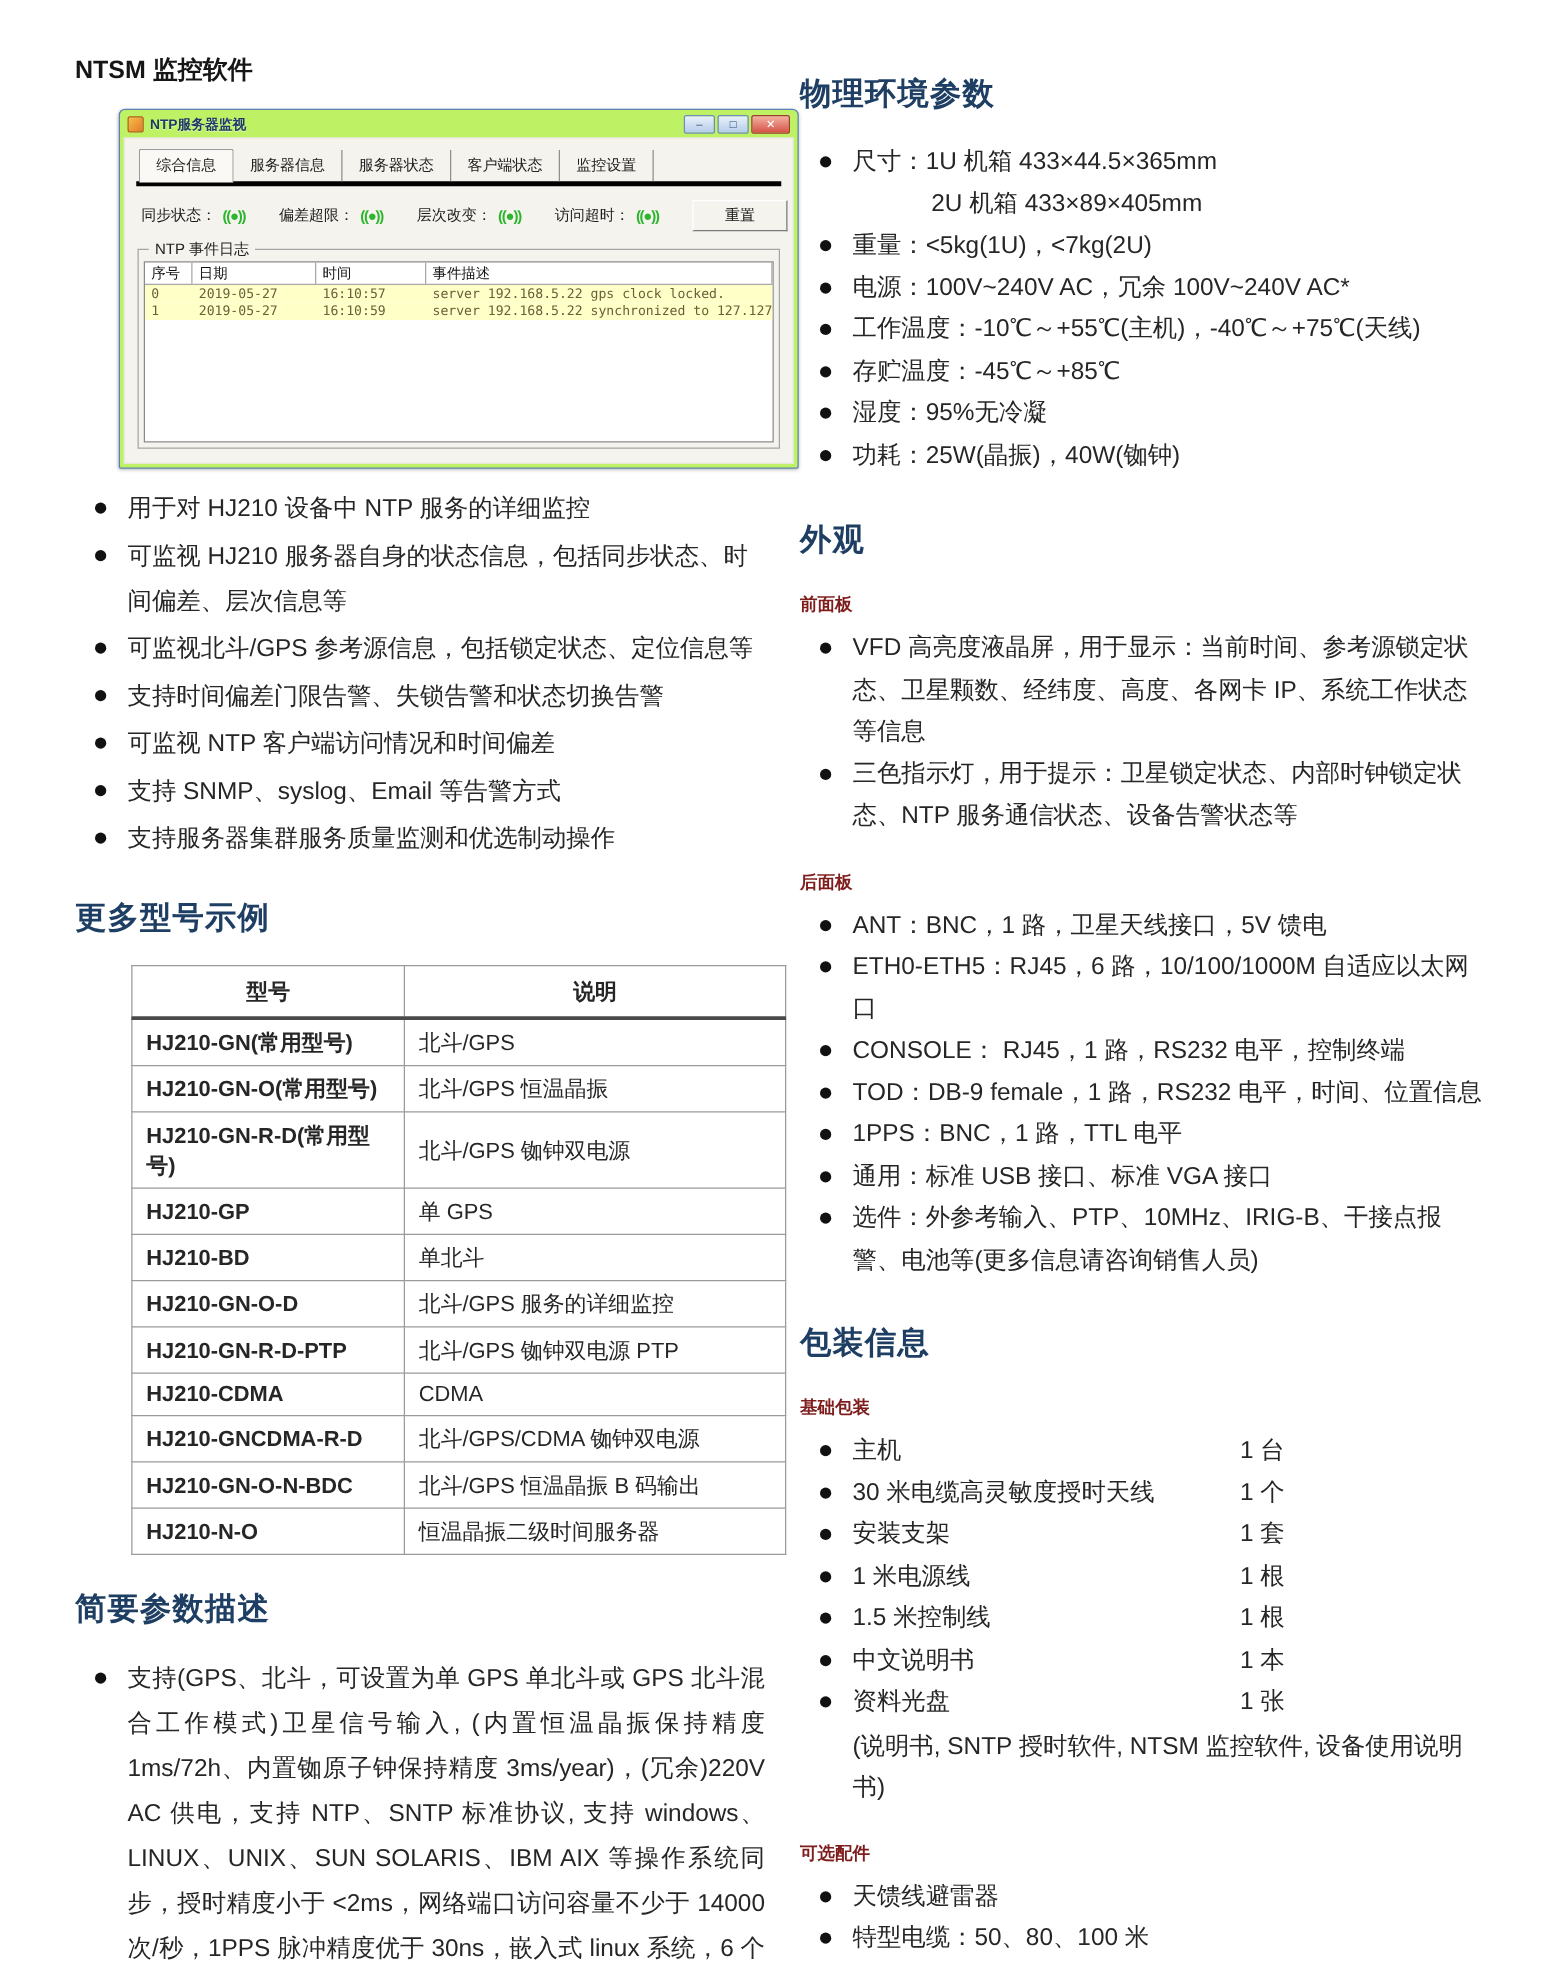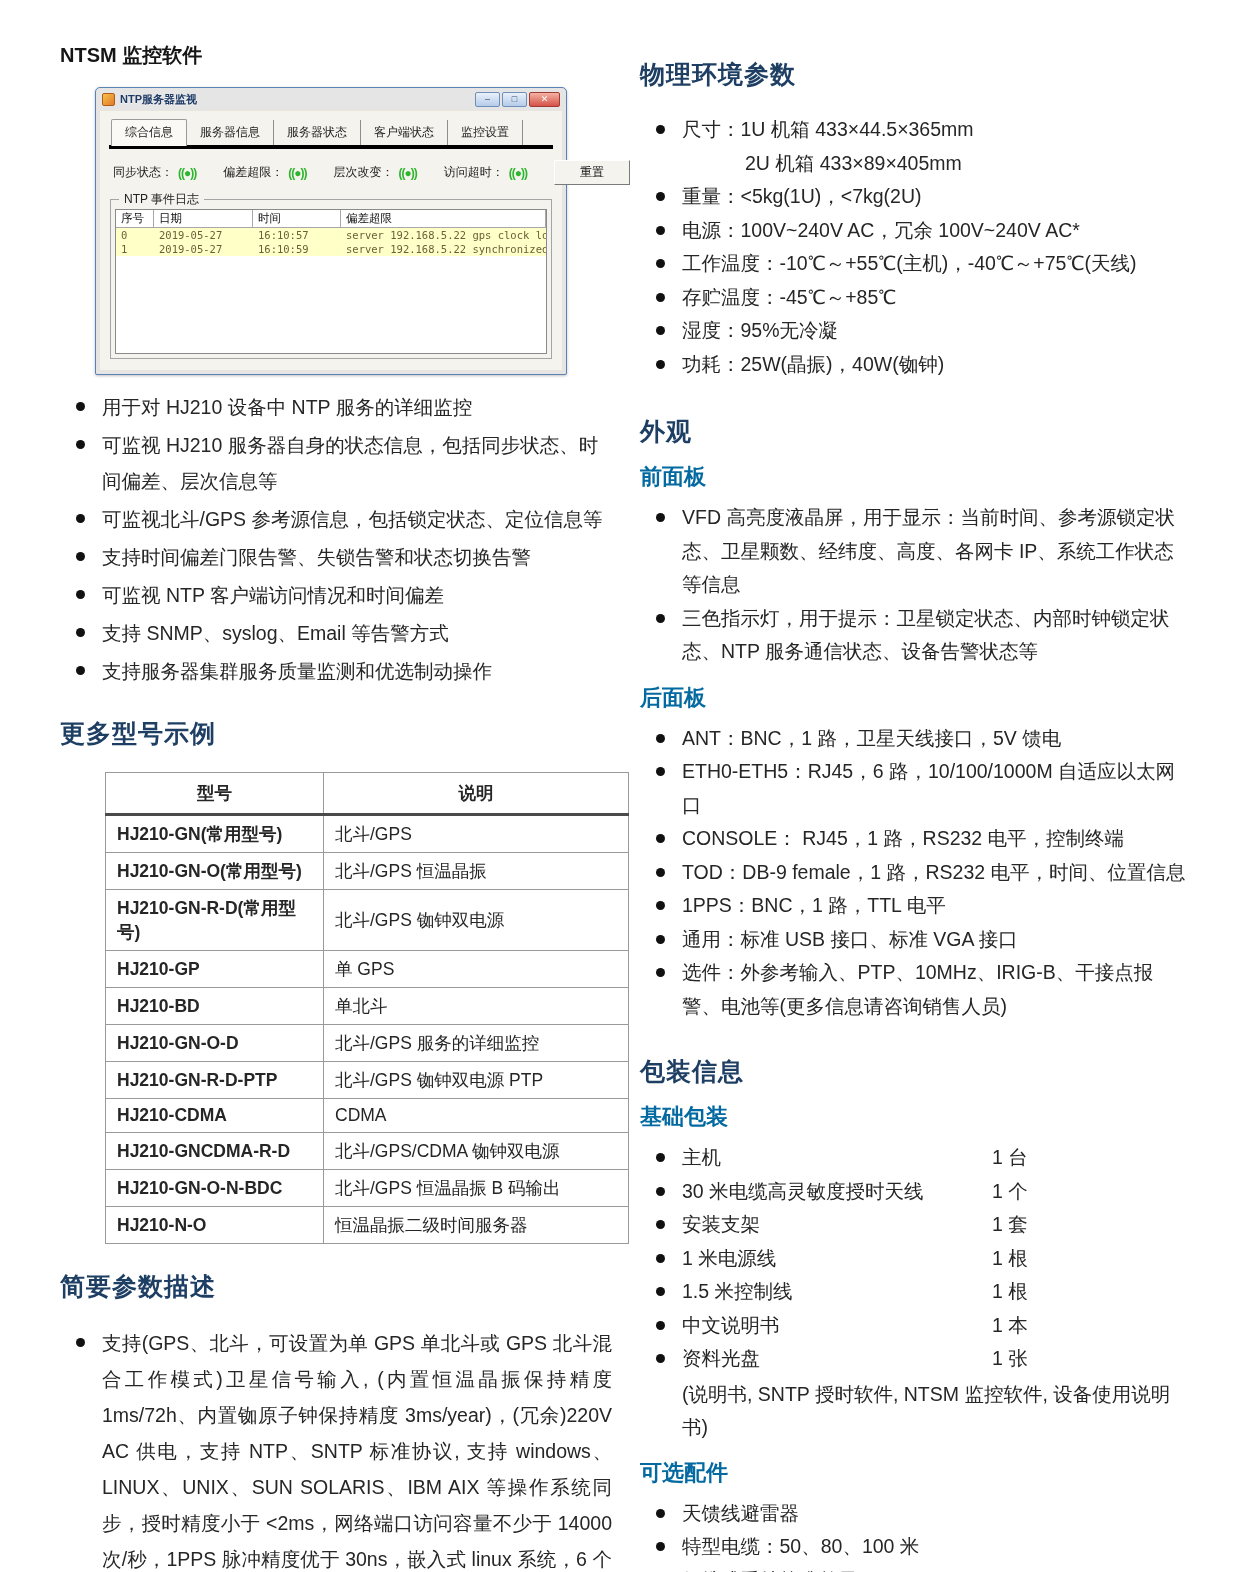--- a/index.html
+++ b/index.html
@@ -4,42 +4,42 @@
 <style>
   * { box-sizing: border-box; margin: 0; padding: 0; }
   html,body { background:#ffffff; }
   body { width:1240px; height:1572px; font-family:"Liberation Sans", sans-serif; color:#262626; overflow:hidden; }
   .page { display:flex; width:1240px; height:1572px; padding:38px 40px 0 60px; gap:28px; }
   .col { width:552px; flex:0 0 552px; }
 
   
   .doc-title { font-size:20px; font-weight:bold; color:#161616; margin:4px 0 18px; }
   .sec-h { font-size:25px; font-weight:bold; color:#1e3f63; letter-spacing:1px; margin:30px 0 22px; }
-  .sub-h { font-size:22px; font-weight:bold; color:#0369a1; margin:14px 0 9px; }
+  .sub-h { font-size:14px; font-weight:bold; color:#7f1d1d; margin:27px 0 9px; }
 
   
   ul.blist { list-style:none; font-size:19.5px; color:#262626; }
   ul.blist li { position:relative; padding-left:42px; line-height:36px; margin-bottom:2px; }
   .bullet { position:absolute; left:16px; top:13px; width:9px; height:9px; border-radius:50%; background:#111; }
   ul.plist li { line-height:33.5px; margin-bottom:0; }
   ul.plist .bullet { top:12px; }
   ul.plist li.cont { padding-left:105px; }
   .qty { position:absolute; left:352px; top:0; }
   .note-line { font-size:19.5px; line-height:33px; padding-left:42px; margin:2px 0 4px; }
   .para li { text-align:justify; line-height:37px; }
 
   
   table.models { border-collapse:collapse; margin:2px 0 0 45px; width:524px; font-size:17.5px; color:#262626; table-layout:fixed; }
   table.models th { border:1px solid #9a9a9a; border-bottom:3px solid #4a4a4a; padding:8px 6px; text-align:center; font-weight:bold; }
   table.models td { border:1px solid #9a9a9a; padding:6px 11px; height:34px; }
   table.models td:first-child, table.models th:first-child { width:218px; }
   table.models td:first-child { font-weight:bold; }
 
   
-  .window { width:472px; margin:6px 0 12px 35px; background:#e5e5e5; border:1px solid #5b82b5; border-radius:5px 5px 2px 2px; padding:0 3px 3px; box-shadow:0 1px 3px rgba(0,0,0,.25); }
+  .window { width:544px; margin:6px 0 12px 35px; background:#bef264; border:1px solid #5b82b5; border-radius:5px 5px 2px 2px; padding:0 3px 3px; box-shadow:0 1px 3px rgba(0,0,0,.25); }
   .titlebar { height:22px; display:flex; align-items:center; padding:0 3px; }
   .app-icon { width:13px; height:13px; border-radius:2px; background:linear-gradient(135deg,#f8c04a,#e07a28); border:1px solid #b05c18; margin-right:5px; flex:0 0 13px; }
   .title-text { font-size:11px; font-weight:bold; color:#1d3a66; text-shadow:0 1px 0 rgba(255,255,255,.55); }
   .win-controls { margin-left:auto; display:flex; gap:2px; }
   .win-btn { width:25px; height:15px; border:1px solid #6f8fb8; border-radius:2px; background:linear-gradient(#eaf1fb,#b5cce8); font-size:9px; line-height:13px; text-align:center; color:#2d4d77; }
   .win-btn.close { width:31px; background:linear-gradient(#f3b3a3,#d65248); color:#fff; border-color:#a03a32; }
   .win-body { background:#f4f3ee; border:1px solid #e8e6dc; padding:7px 9px 10px; }
   .tabstrip { display:flex; align-items:flex-end; border-bottom:4px solid #000000; padding:1px 2px 0; }
   .tab { font-size:12px; color:#222; padding:4px 13px; border-right:1px solid #8f8f8f; white-space:nowrap; }
   .tab.active { background:#faf9f5; border:1px solid #9a9a9a; border-bottom:none; border-radius:2px 2px 0 0; margin-bottom:-1px; padding-bottom:5px; }
@@ -116,21 +116,21 @@
             </span>
           <span class="reset-btn">重置</span>
         </div>
         <div class="log-group">
           <span class="log-legend">NTP 事件日志</span>
           <div class="log-list">
             <div class="log-header">
               <span class="cell c1">序号</span>
               <span class="cell c2">日期</span>
               <span class="cell c3">时间</span>
-              <span class="cell c4">偏差超限</span>
+              <span class="cell c4">事件描述</span>
             </div>
             <div>
 
                 <div class="log-row">
                   <span class="cell c1">0</span>
                   <span class="cell c2">2019-05-27</span>
                   <span class="cell c3">16:10:57</span>
                   <span class="cell c4">server 192.168.5.22 gps clock locked.</span>
                 </div>
 

